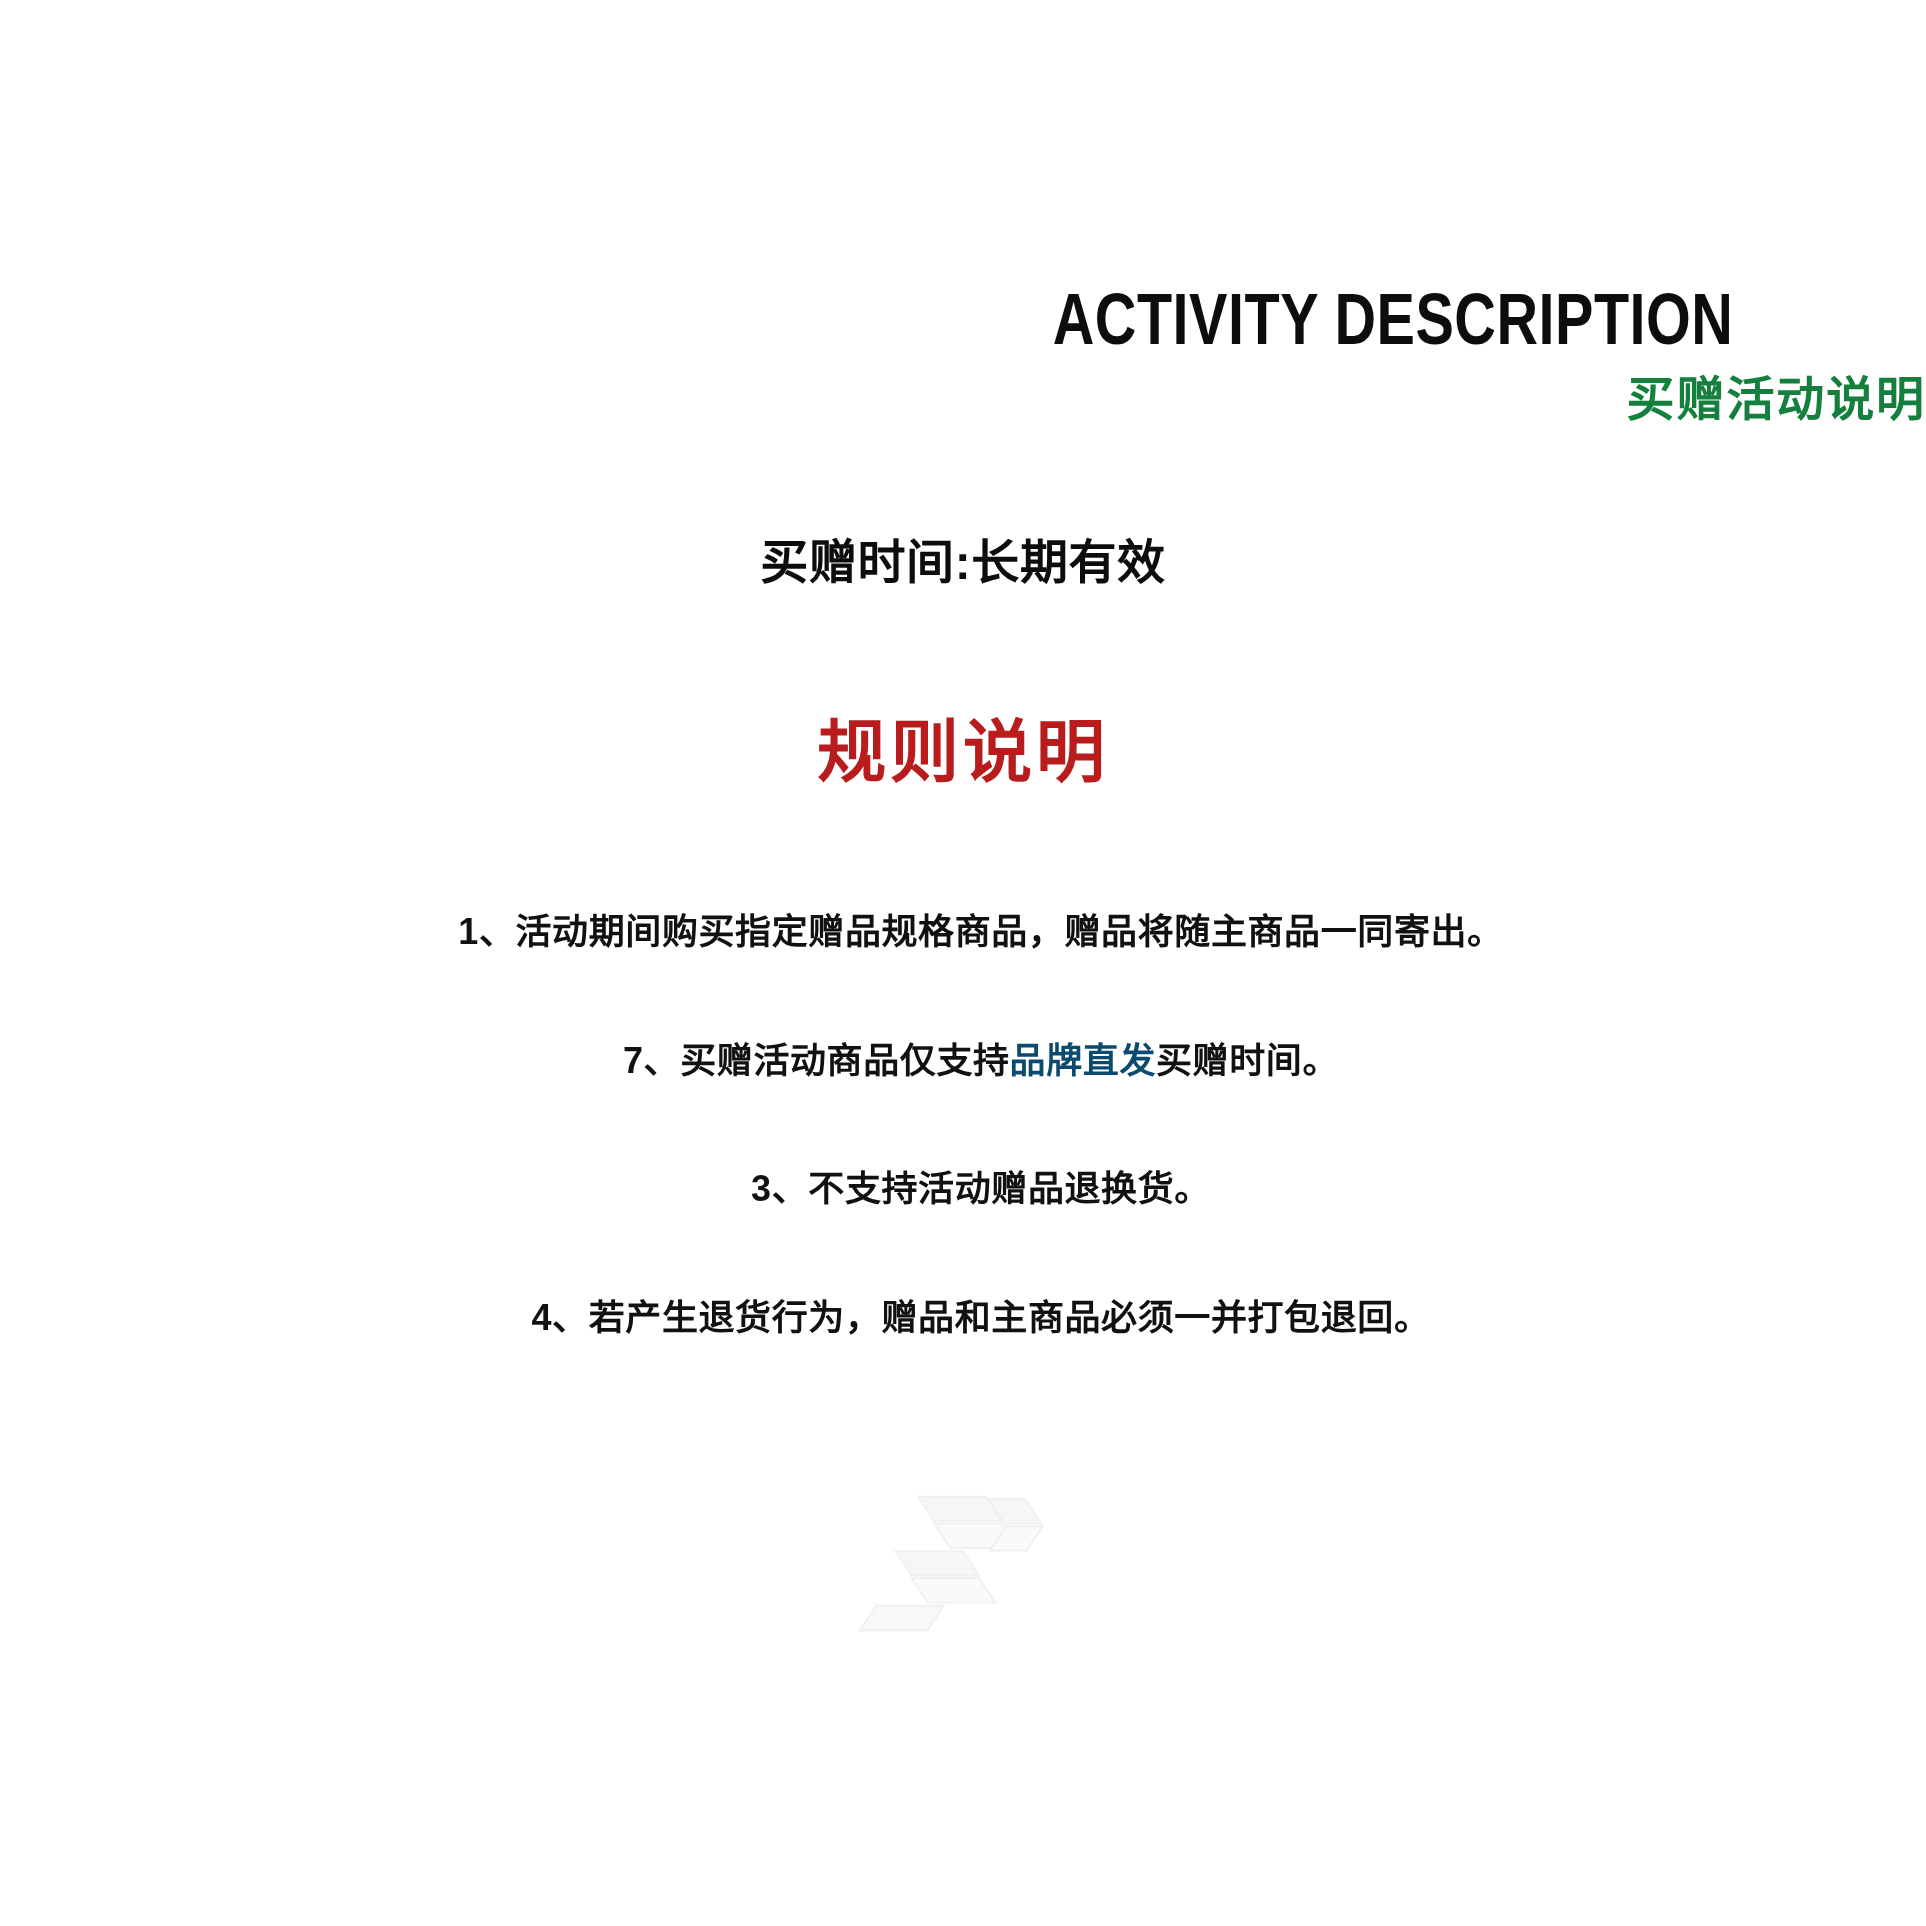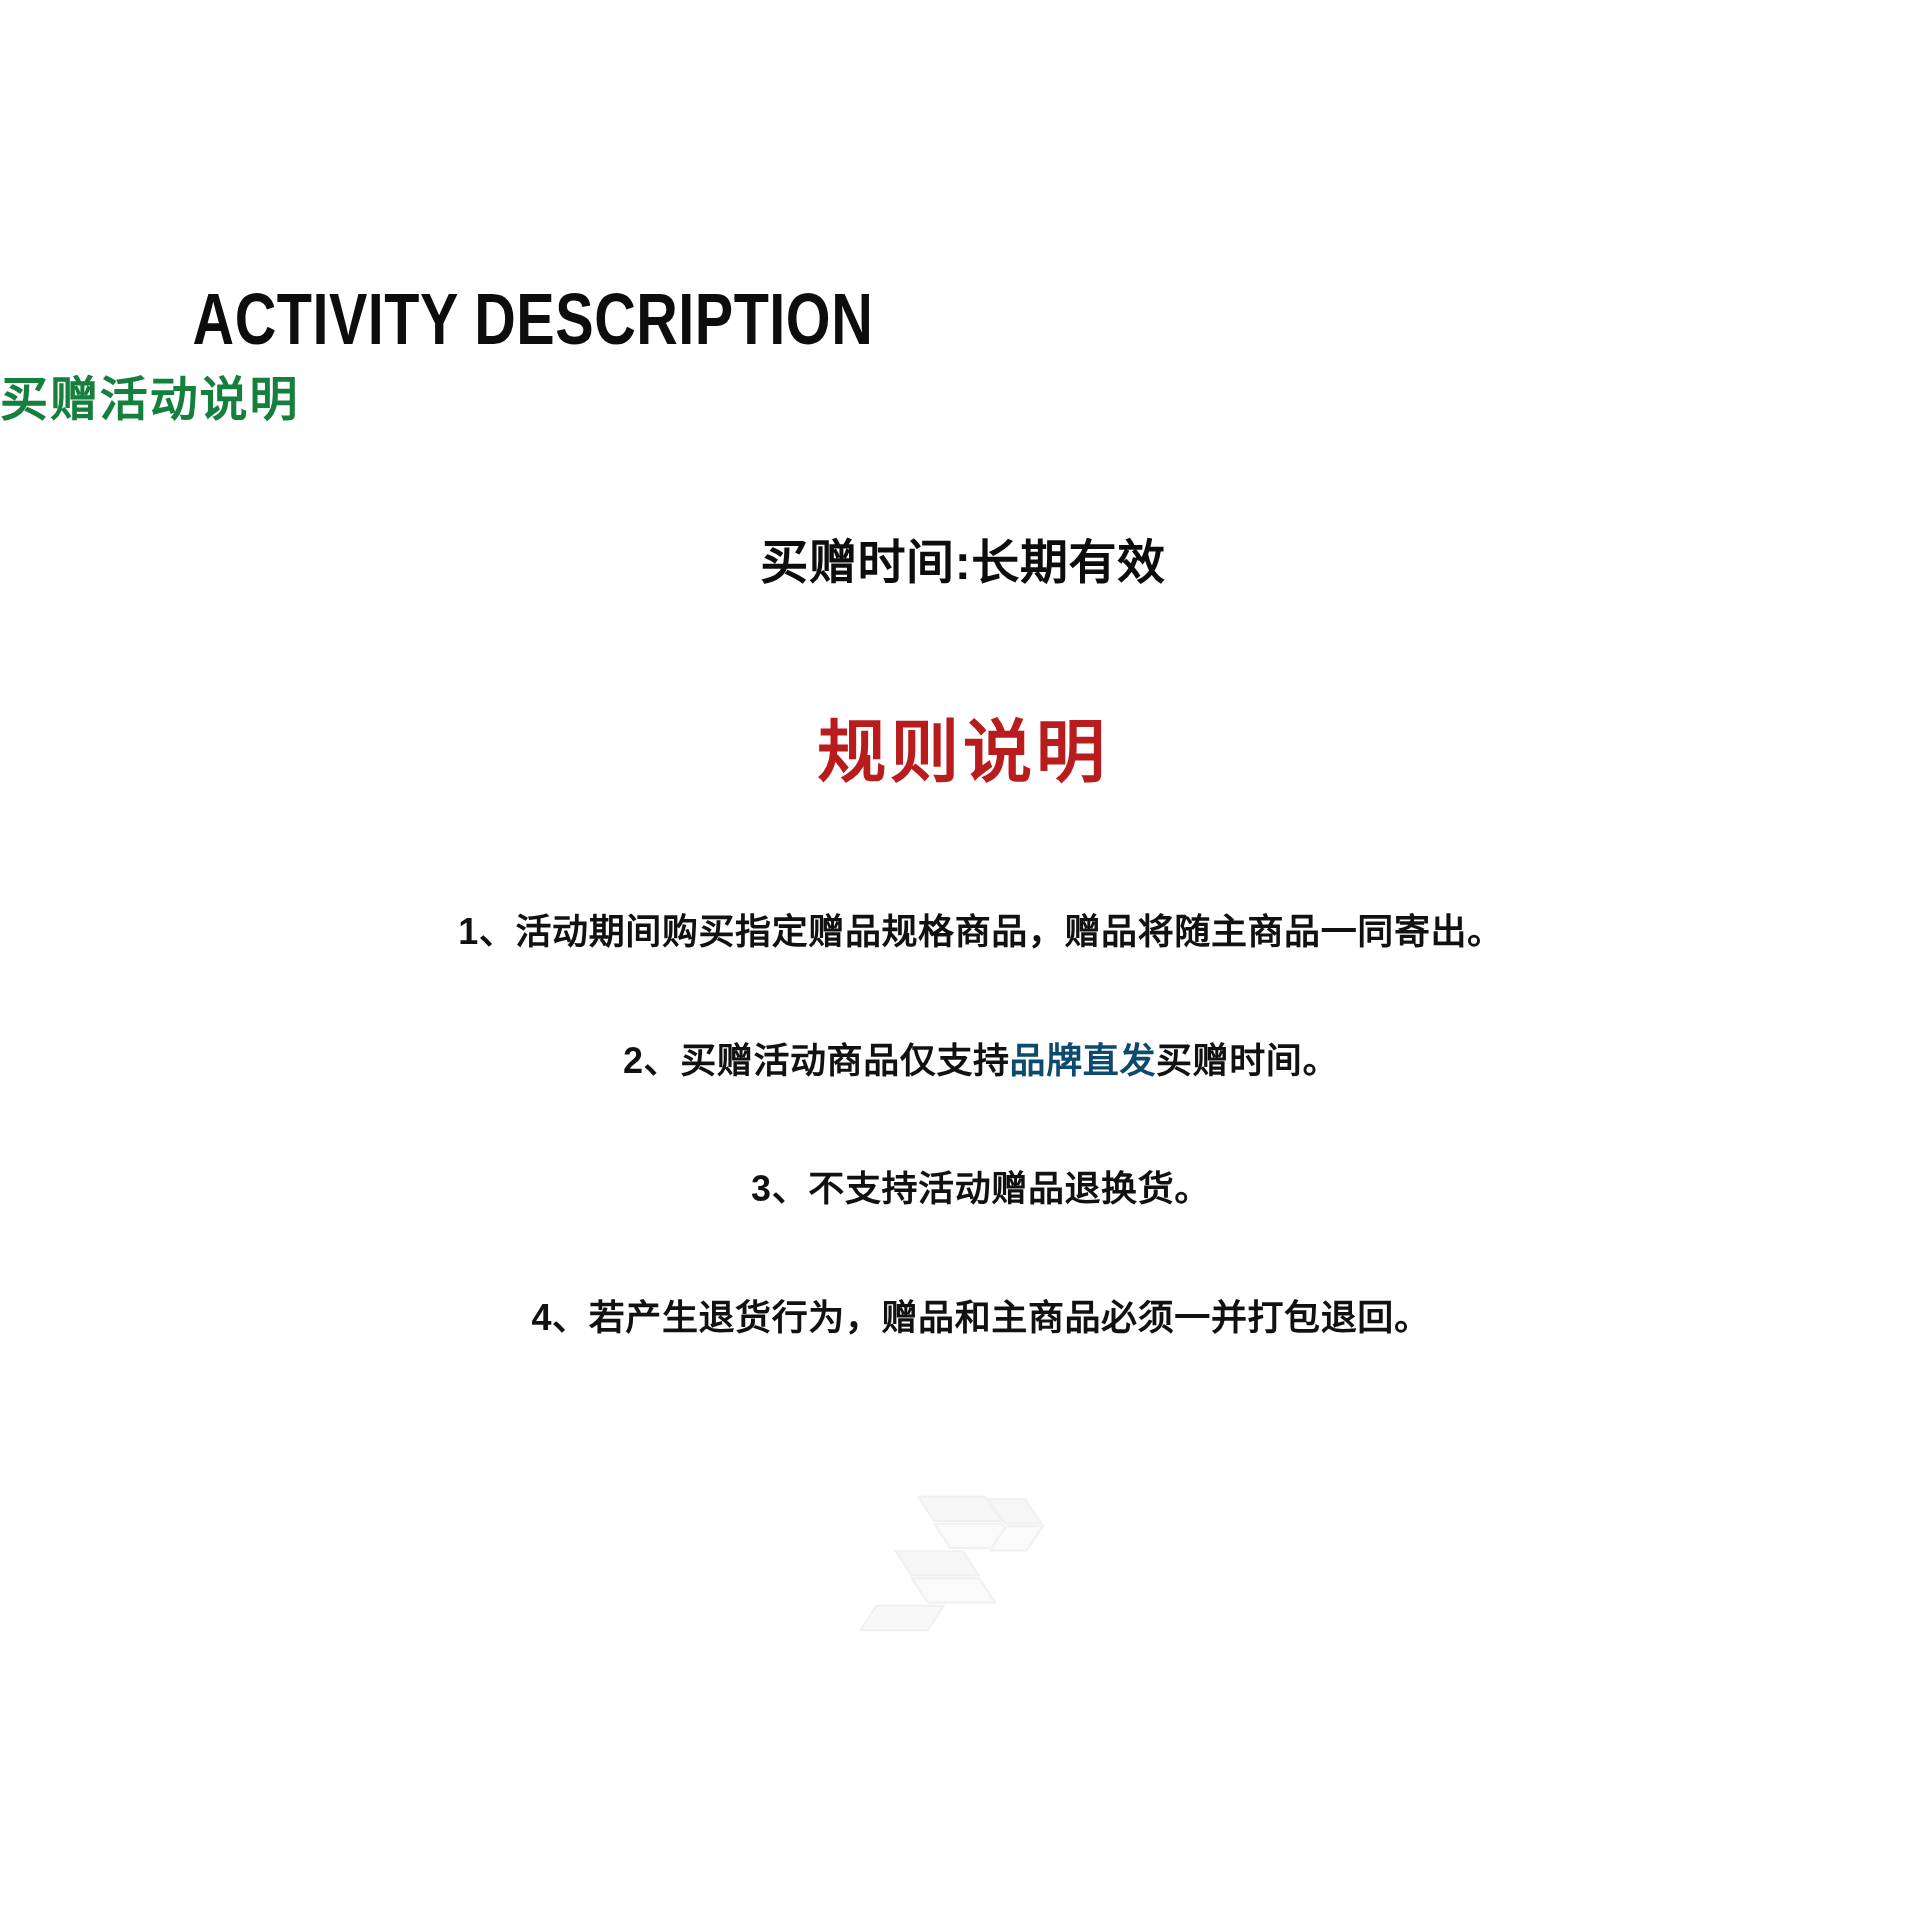--- a/index.html
+++ b/index.html
@@ -22,21 +22,21 @@
     position: relative;
     box-sizing: border-box;
     display: flex;
     flex-direction: column;
     align-items: center;
   }
 
   
   .header {
     margin-top: 282px;
-    text-align: left;
+    text-align: right;
     width: 100%;
   }
 
   .title-en {
     font-family: "Liberation Sans", "DejaVu Sans", sans-serif;
     font-size: 72px;
     font-weight: 700;
     letter-spacing: 0.6px;
     line-height: 1.05;
     color: #0d0d0d;
@@ -130,21 +130,21 @@
 
   <div class="subtitle-line">买赠时间:长期有效</div>
 
   <div class="rules-heading">规则说明</div>
 
   <div class="rules-list">
 
     <div class="rule-item">1、活动期间购买指定赠品规格商品，赠品将随主商品一同寄出。</div>
 
     <div class="rule-item">
-      <span>2、买赠活动商品仅支持</span><span class="hl" style="color: #0c4a6e;">品牌直发</span><span>买赠时间。</span>
+      <span>7、买赠活动商品仅支持</span><span class="hl" style="color: #0c4a6e;">品牌直发</span><span>买赠时间。</span>
     </div>
 
     <div class="rule-item">3、不支持活动赠品退换货。</div>
 
     <div class="rule-item">4、若产生退货行为，赠品和主商品必须一并打包退回。</div>
 
   </div>
 
   <div class="watermark">
     <svg viewBox="0 0 330 250" xmlns="http://www.w3.org/2000/svg" aria-hidden="true">

